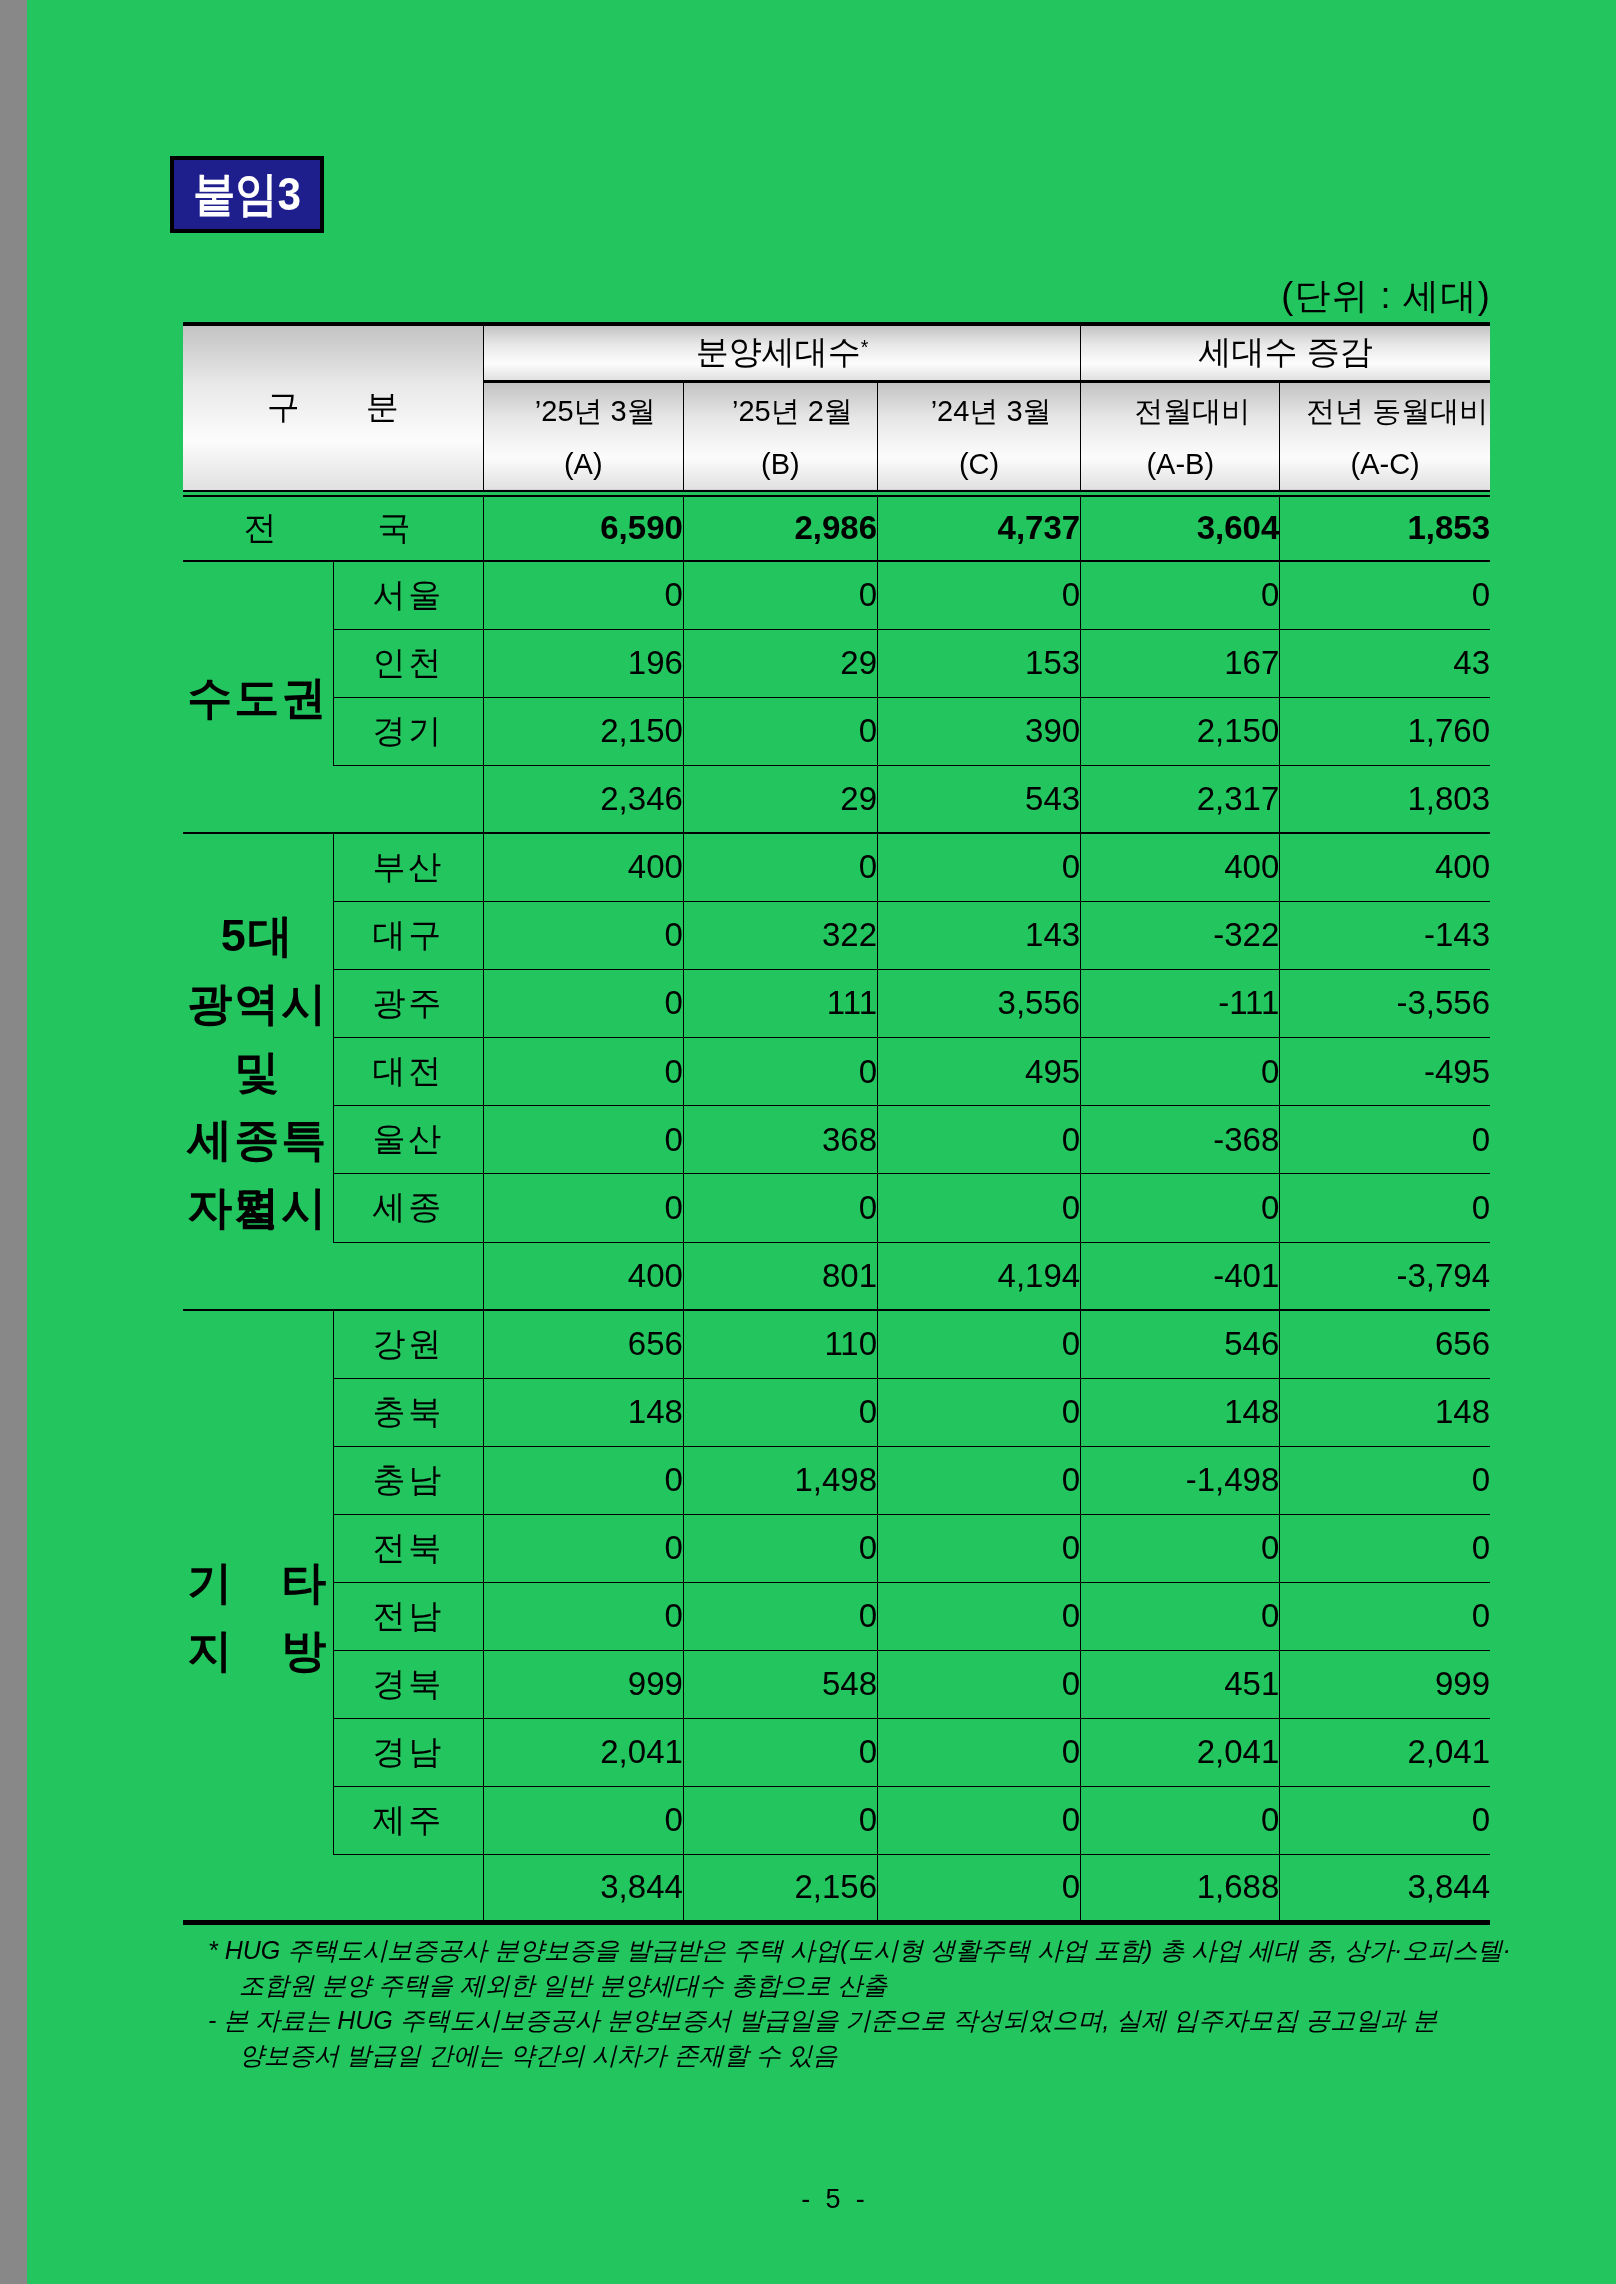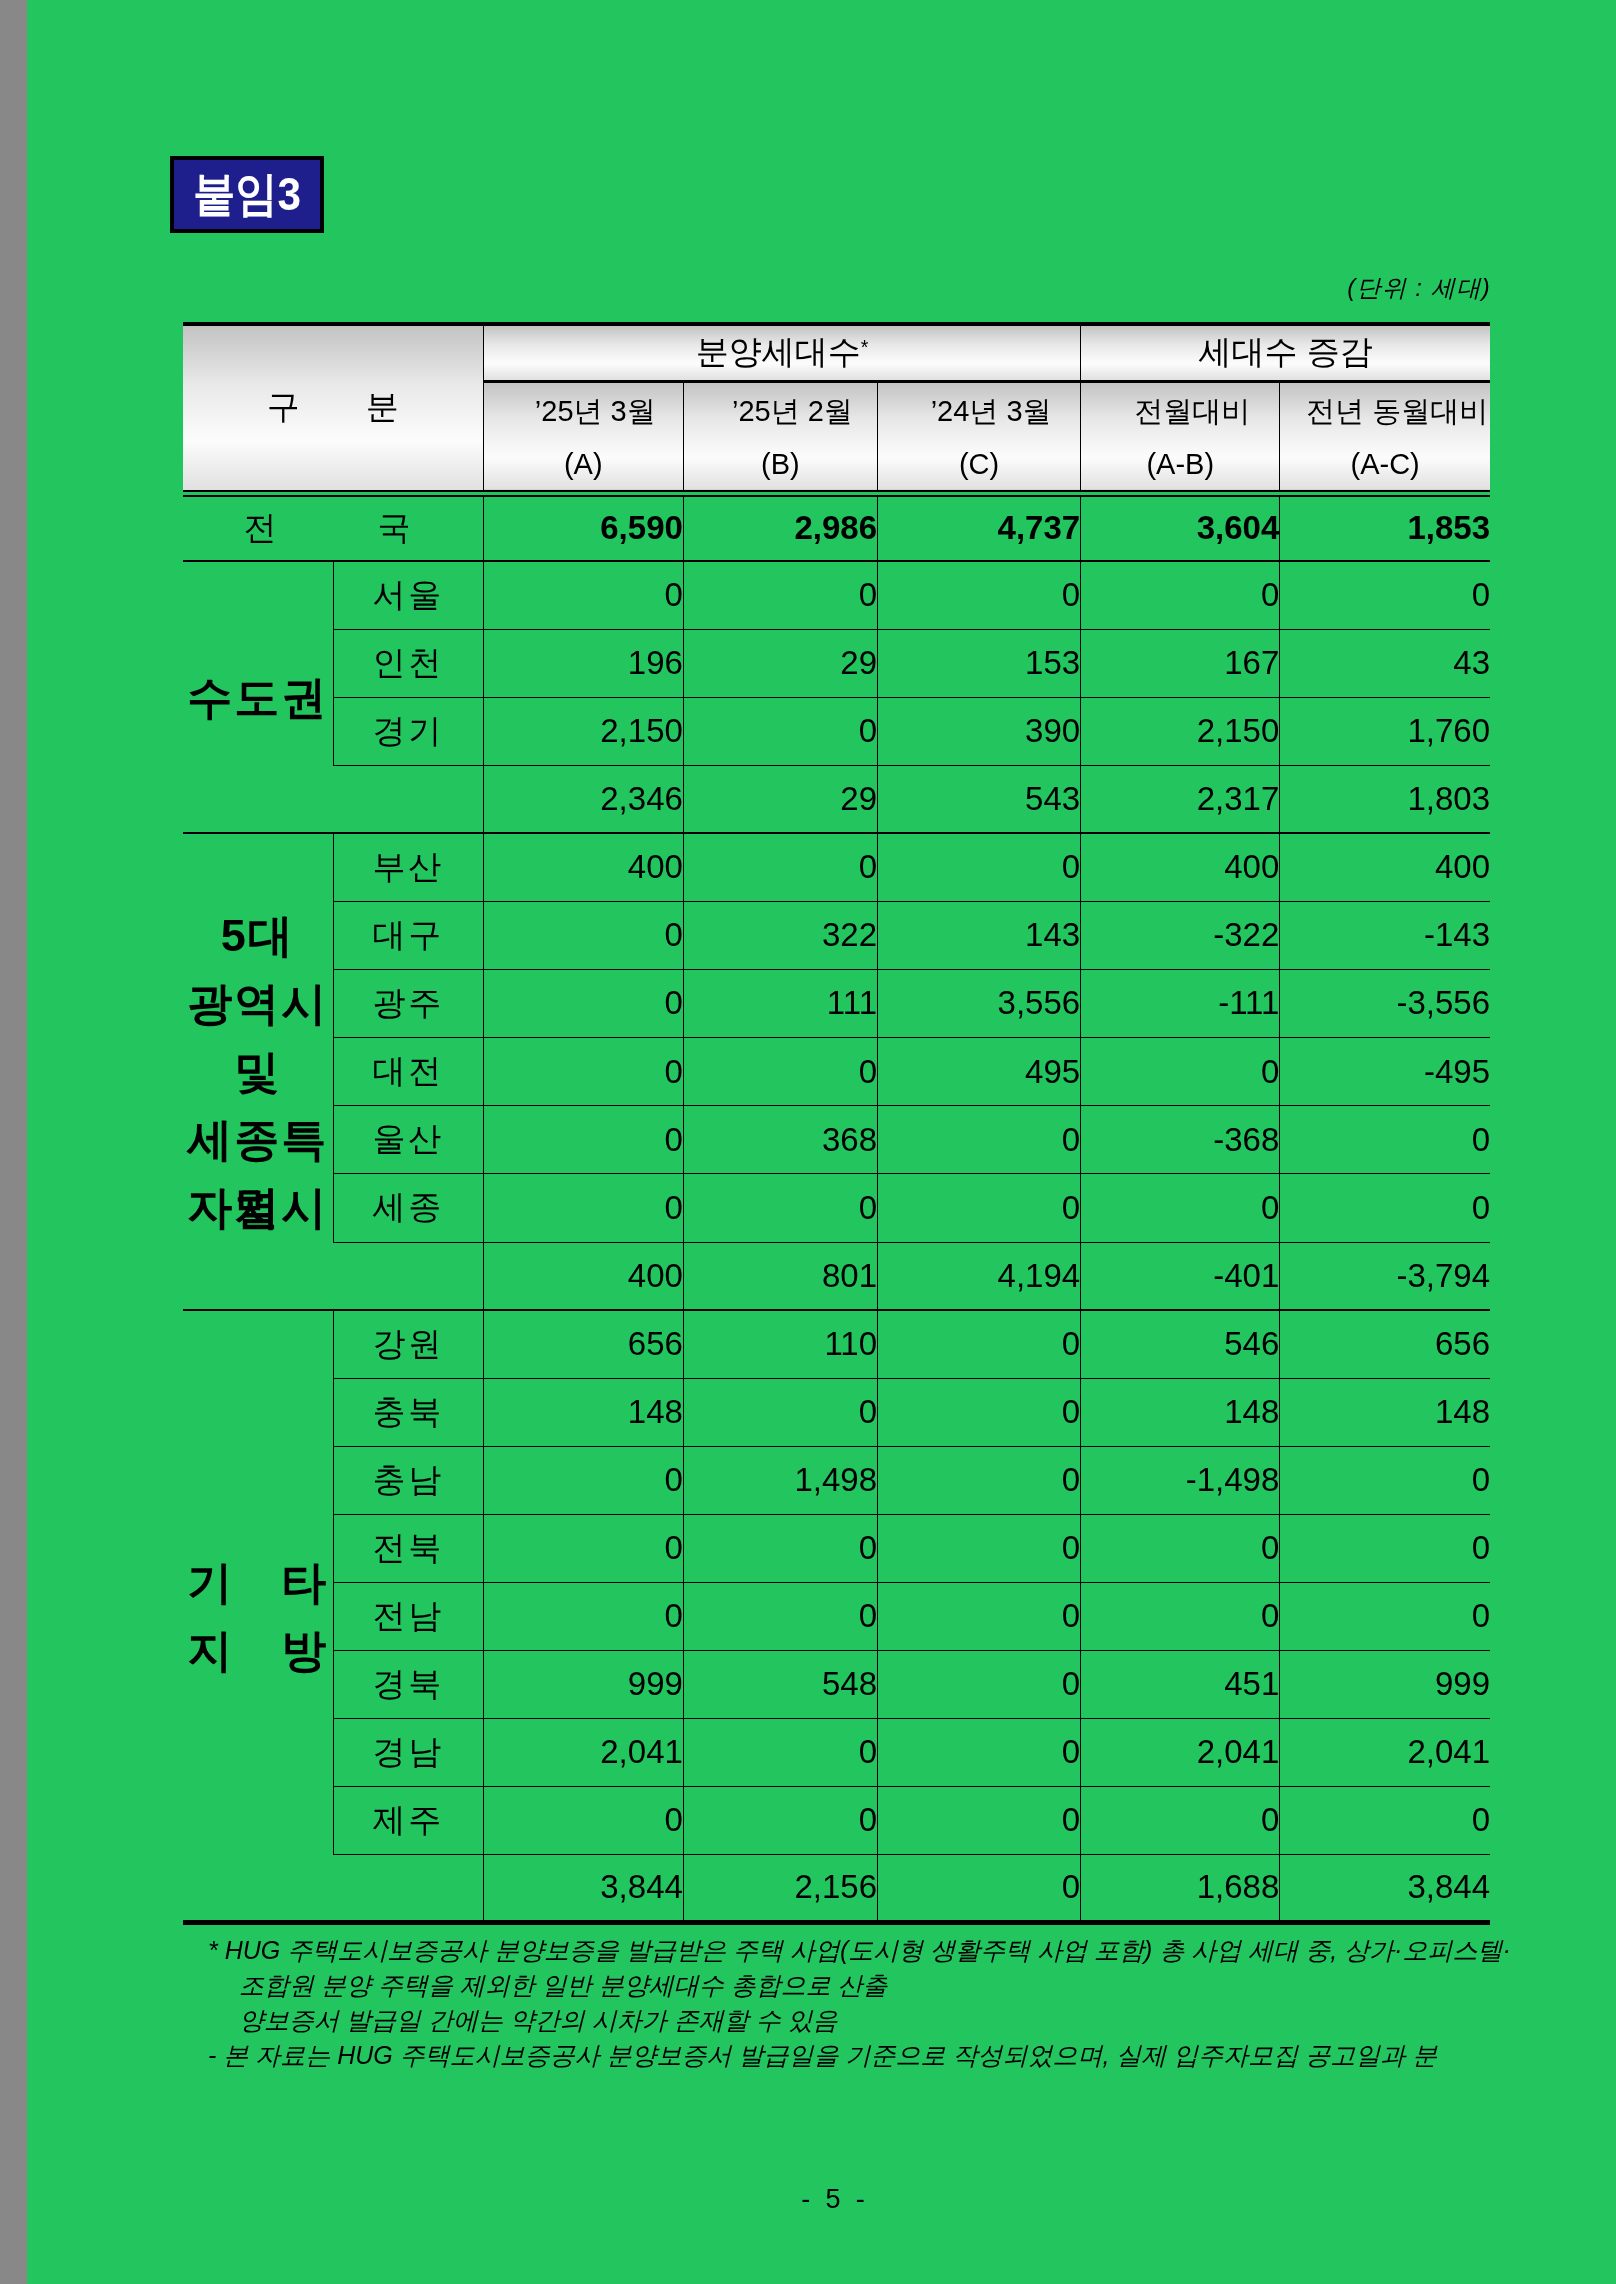--- a/index.html
+++ b/index.html
@@ -10,21 +10,21 @@
   .badge{position:absolute;left:143px;top:156px;width:154px;height:77px;
          box-sizing:border-box;border:4.6px solid #000;background:#1e1e8c;
          display:flex;align-items:center;justify-content:center;}
   .badge span{color:#fff;font-weight:bold;font-size:47px;transform:scaleX(.9);white-space:nowrap;}
   .titlebox{position:absolute;left:311px;top:154px;width:1144px;height:80px;
             box-sizing:border-box;border:5.9px solid #000;background:#fff;
             display:flex;align-items:center;}
   .titlebox span{font-weight:bold;font-size:43px;letter-spacing:0.7px;
                  transform:scaleX(.87);transform-origin:left center;
                  padding-left:36px;white-space:nowrap;}
-  .unit{position:absolute;right:152px;top:272px;font-size:24px;letter-spacing:1.3px;font-style:italic;}
+  .unit{position:absolute;right:152px;top:272px;font-size:36px;letter-spacing:1.3px;}
 
   
   table.main{position:absolute;left:156px;top:322px;width:1307px;
              border-collapse:collapse;table-layout:fixed;}
   table.main td{padding:0;font-size:33px;vertical-align:middle;overflow:hidden;}
   tr.h1{height:57px;} tr.h2{height:112px;} tr.dr{height:68px;}
 
   .hbg{background:linear-gradient(180deg,#c3c3c3 0%,#e8e8e8 35%,#fcfcfc 70%,#e0e0e0 100%);}
   td.gubun{border-top:4.6px solid #000;border-right:1.3px solid #000;
            border-bottom:7.2px double #000;text-align:center;font-size:31px;}
@@ -292,20 +292,20 @@
           <td class="v bt bbl">0</td>
           <td class="v bt bbl">1,688</td>
           <td class="v bt bbl">3,844</td>
         </tr>
       </tbody>
   </table>
 
   <div class="footnotes">
     <div class="fnline">* HUG 주택도시보증공사 분양보증을 발급받은 주택 사업(도시형 생활주택 사업 포함) 총 사업 세대 중, 상가·오피스텔·</div>
     <div class="fnline cont">조합원 분양 주택을 제외한 일반 분양세대수 총합으로 산출</div>
+    <div class="fnline">- 본 자료는 HUG 주택도시보증공사 분양보증서 발급일을 기준으로 작성되었으며, 실제 입주자모집 공고일과 분</div>
     <div class="fnline cont">양보증서 발급일 간에는 약간의 시차가 존재할 수 있음</div>
-    <div class="fnline">- 본 자료는 HUG 주택도시보증공사 분양보증서 발급일을 기준으로 작성되었으며, 실제 입주자모집 공고일과 분</div>
   </div>
 
   <div class="pagenum">- 5 -</div>
 
 </div>
 
 
 </body></html>

